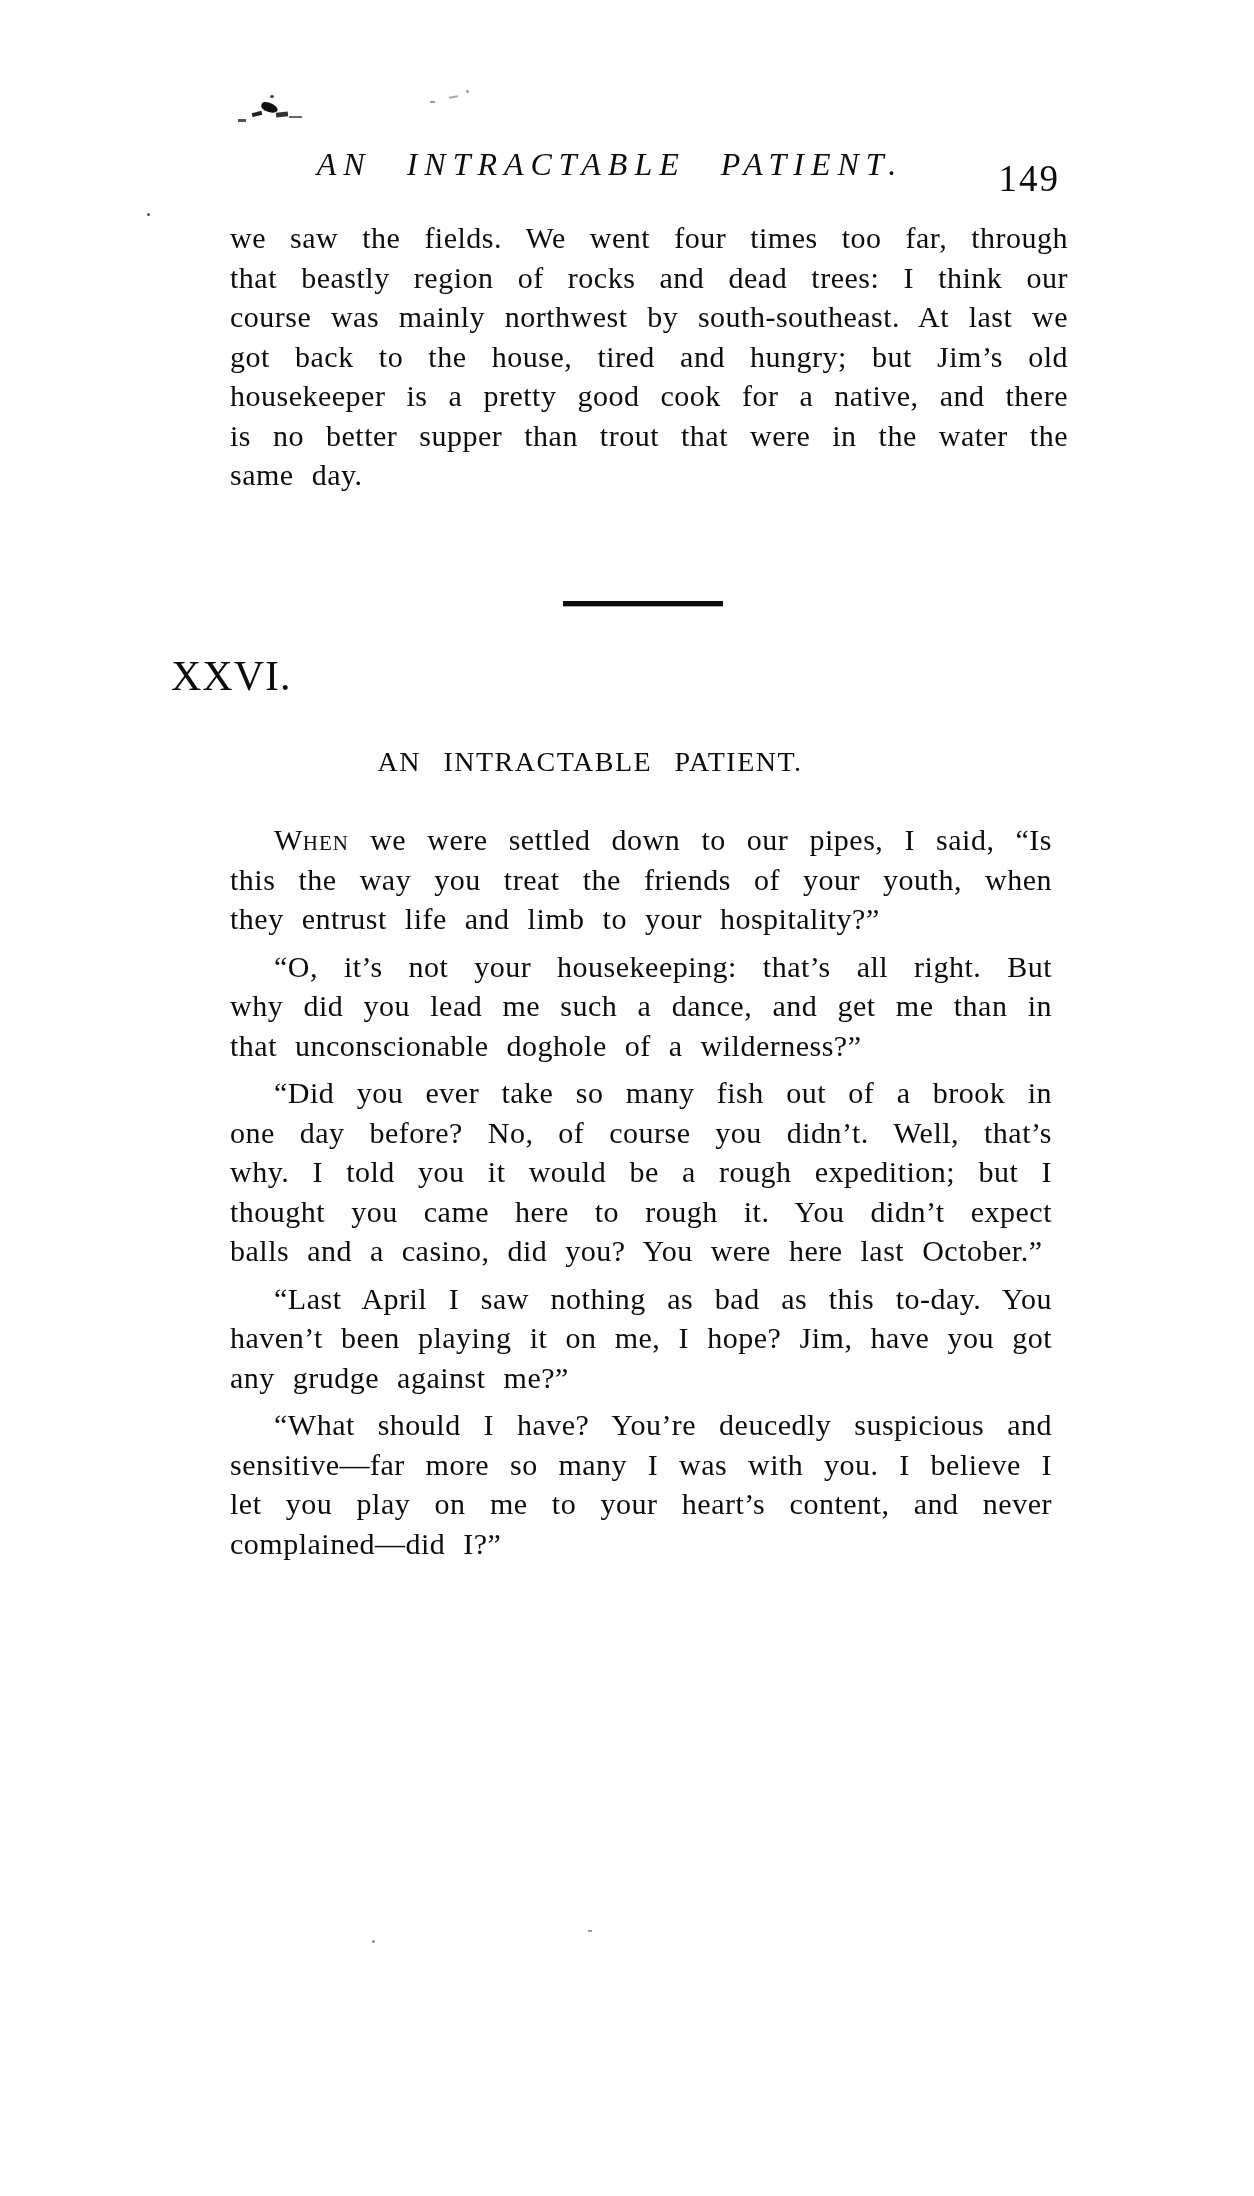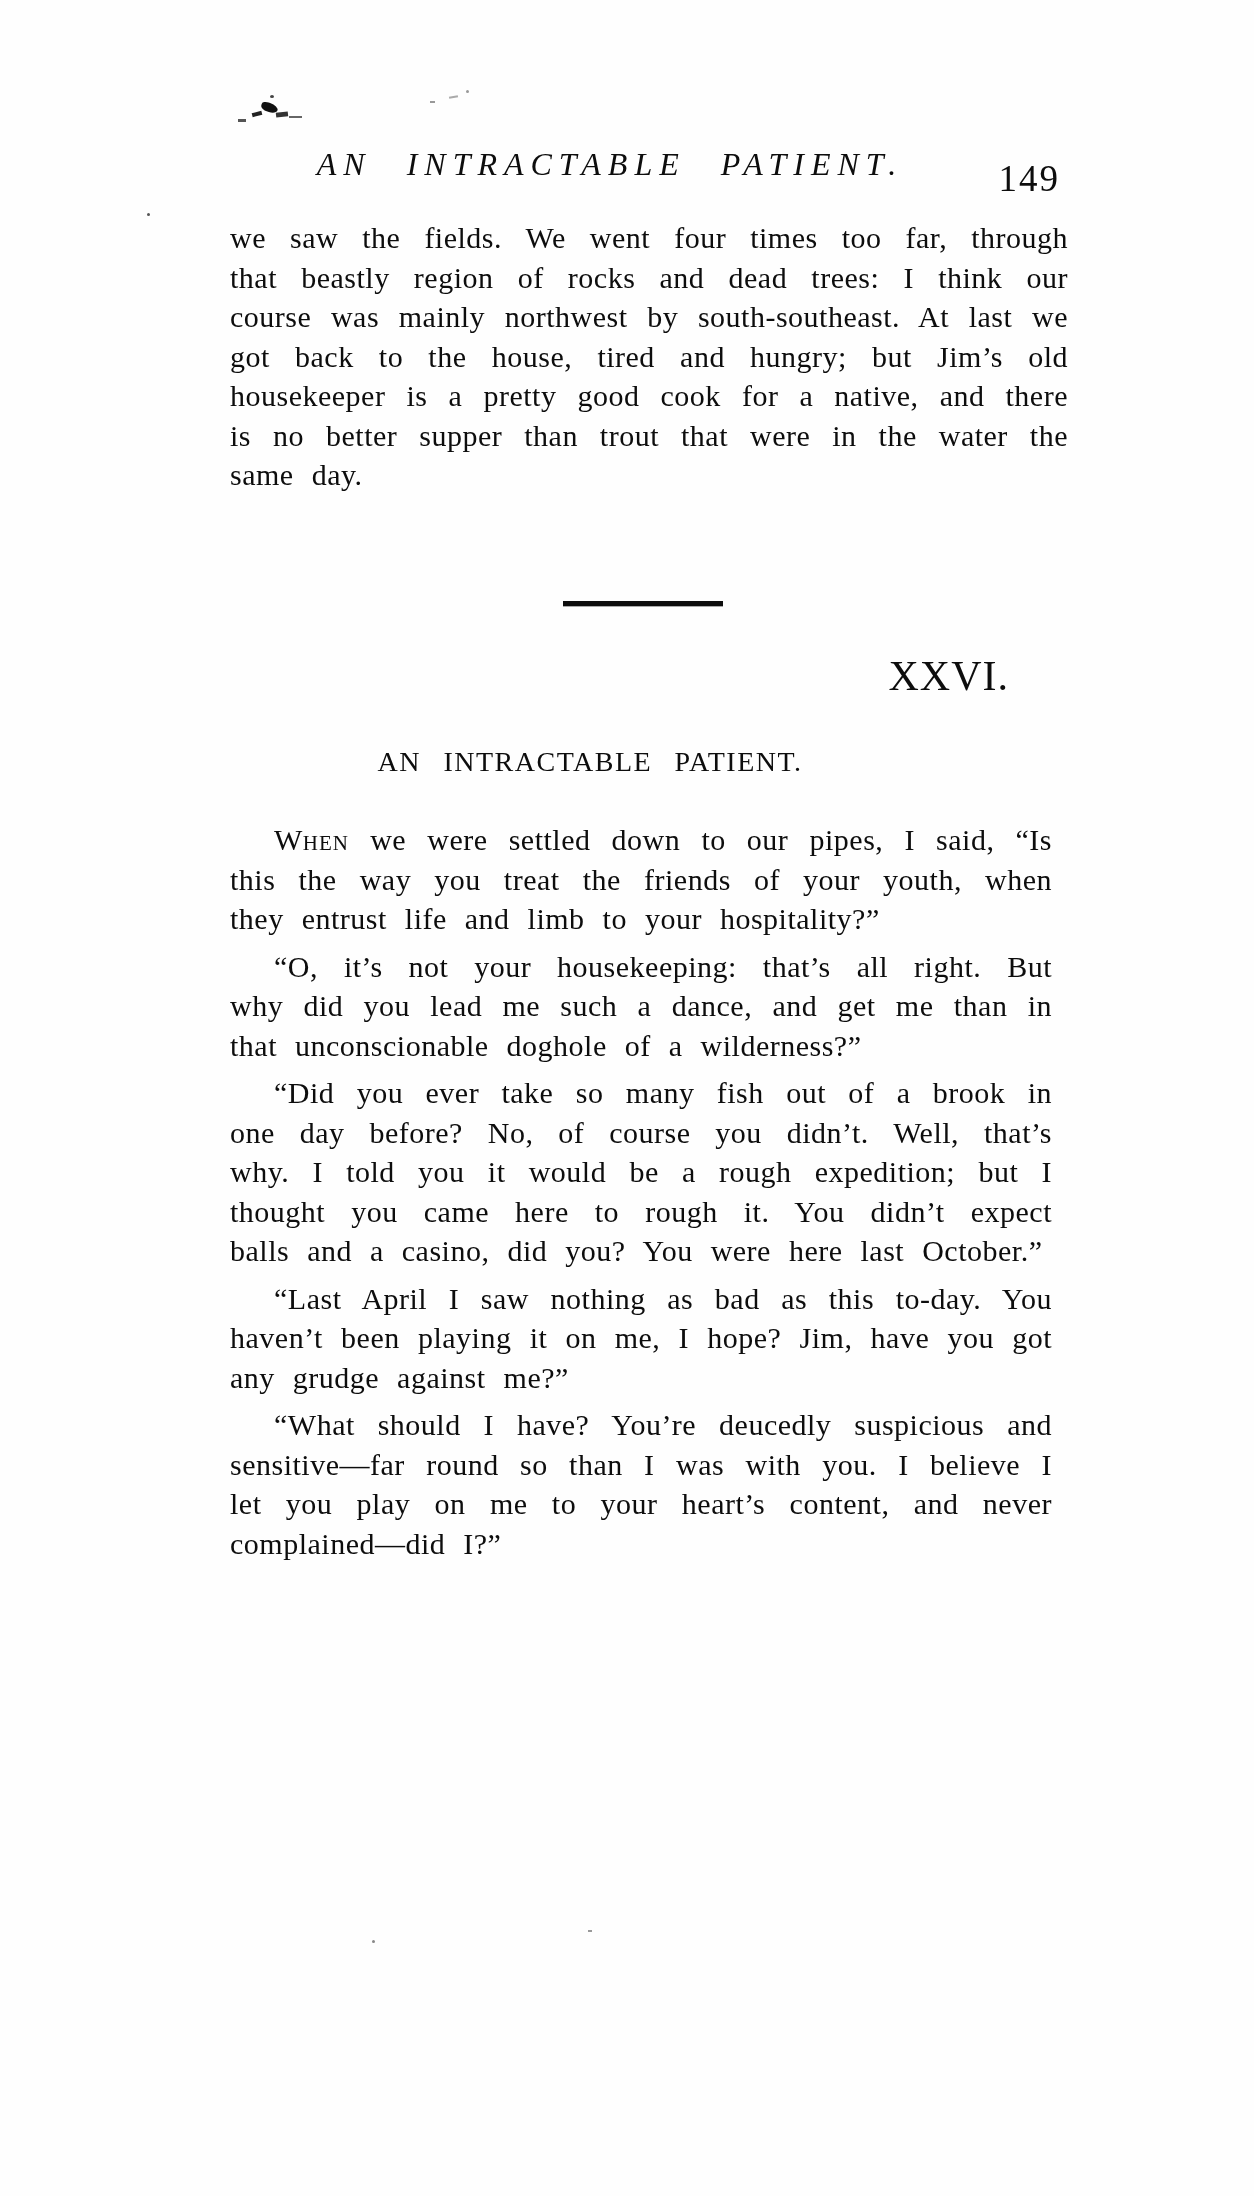--- a/index.html
+++ b/index.html
@@ -80,21 +80,21 @@
     height: 5px;
     background: #0d0d0d;
     box-shadow: 0 1px 0 rgba(13,13,13,0.35);
   }
   .chapter-number {
     position: absolute;
     top: 655px;
     left: 171px;   
     width: 838px;
     margin: 0;
-    text-align: right;
+    text-align: left;
     font-size: 42px;
     font-weight: normal;
     letter-spacing: 1px;
     line-height: 1;
   }
   .chapter-title {
     position: absolute;
     top: 748px;
     left: 171px;
     width: 838px;
@@ -140,16 +140,16 @@
   <div class="divider"></div>
 
   <h2 class="chapter-number">XXVI.</h2>
   <h3 class="chapter-title">AN INTRACTABLE PATIENT.</h3>
 
   <div class="body-block">
     <p class="para indent"><span>W</span><span class="smallcaps">hen</span><span> we were settled down to our pipes, I said, “Is this the way you treat the friends of your youth, when they entrust life and limb to your hospitality?”</span></p>
     <p class="para indent">“O, it’s not your housekeeping: that’s all right. But why did you lead me such a dance, and get me than in that unconscionable doghole of a wilderness?”</p>
     <p class="para indent">“Did you ever take so many fish out of a brook in one day before? No, of course you didn’t. Well, that’s why. I told you it would be a rough expedition; but I thought you came here to rough it. You didn’t expect balls and a casino, did you? You were here last October.”</p>
     <p class="para indent">“Last April I saw nothing as bad as this to-day. You haven’t been playing it on me, I hope? Jim, have you got any grudge against me?”</p>
-    <p class="para indent">“What should I have? You’re deucedly suspicious and sensitive—far round so than I was with you. I believe I let you play on me to your heart’s content, and never complained—did I?”</p>
+    <p class="para indent">“What should I have? You’re deucedly suspicious and sensitive—far more so many I was with you. I believe I let you play on me to your heart’s content, and never complained—did I?”</p>
   </div>
 
 </div>
 
 </body></html>

